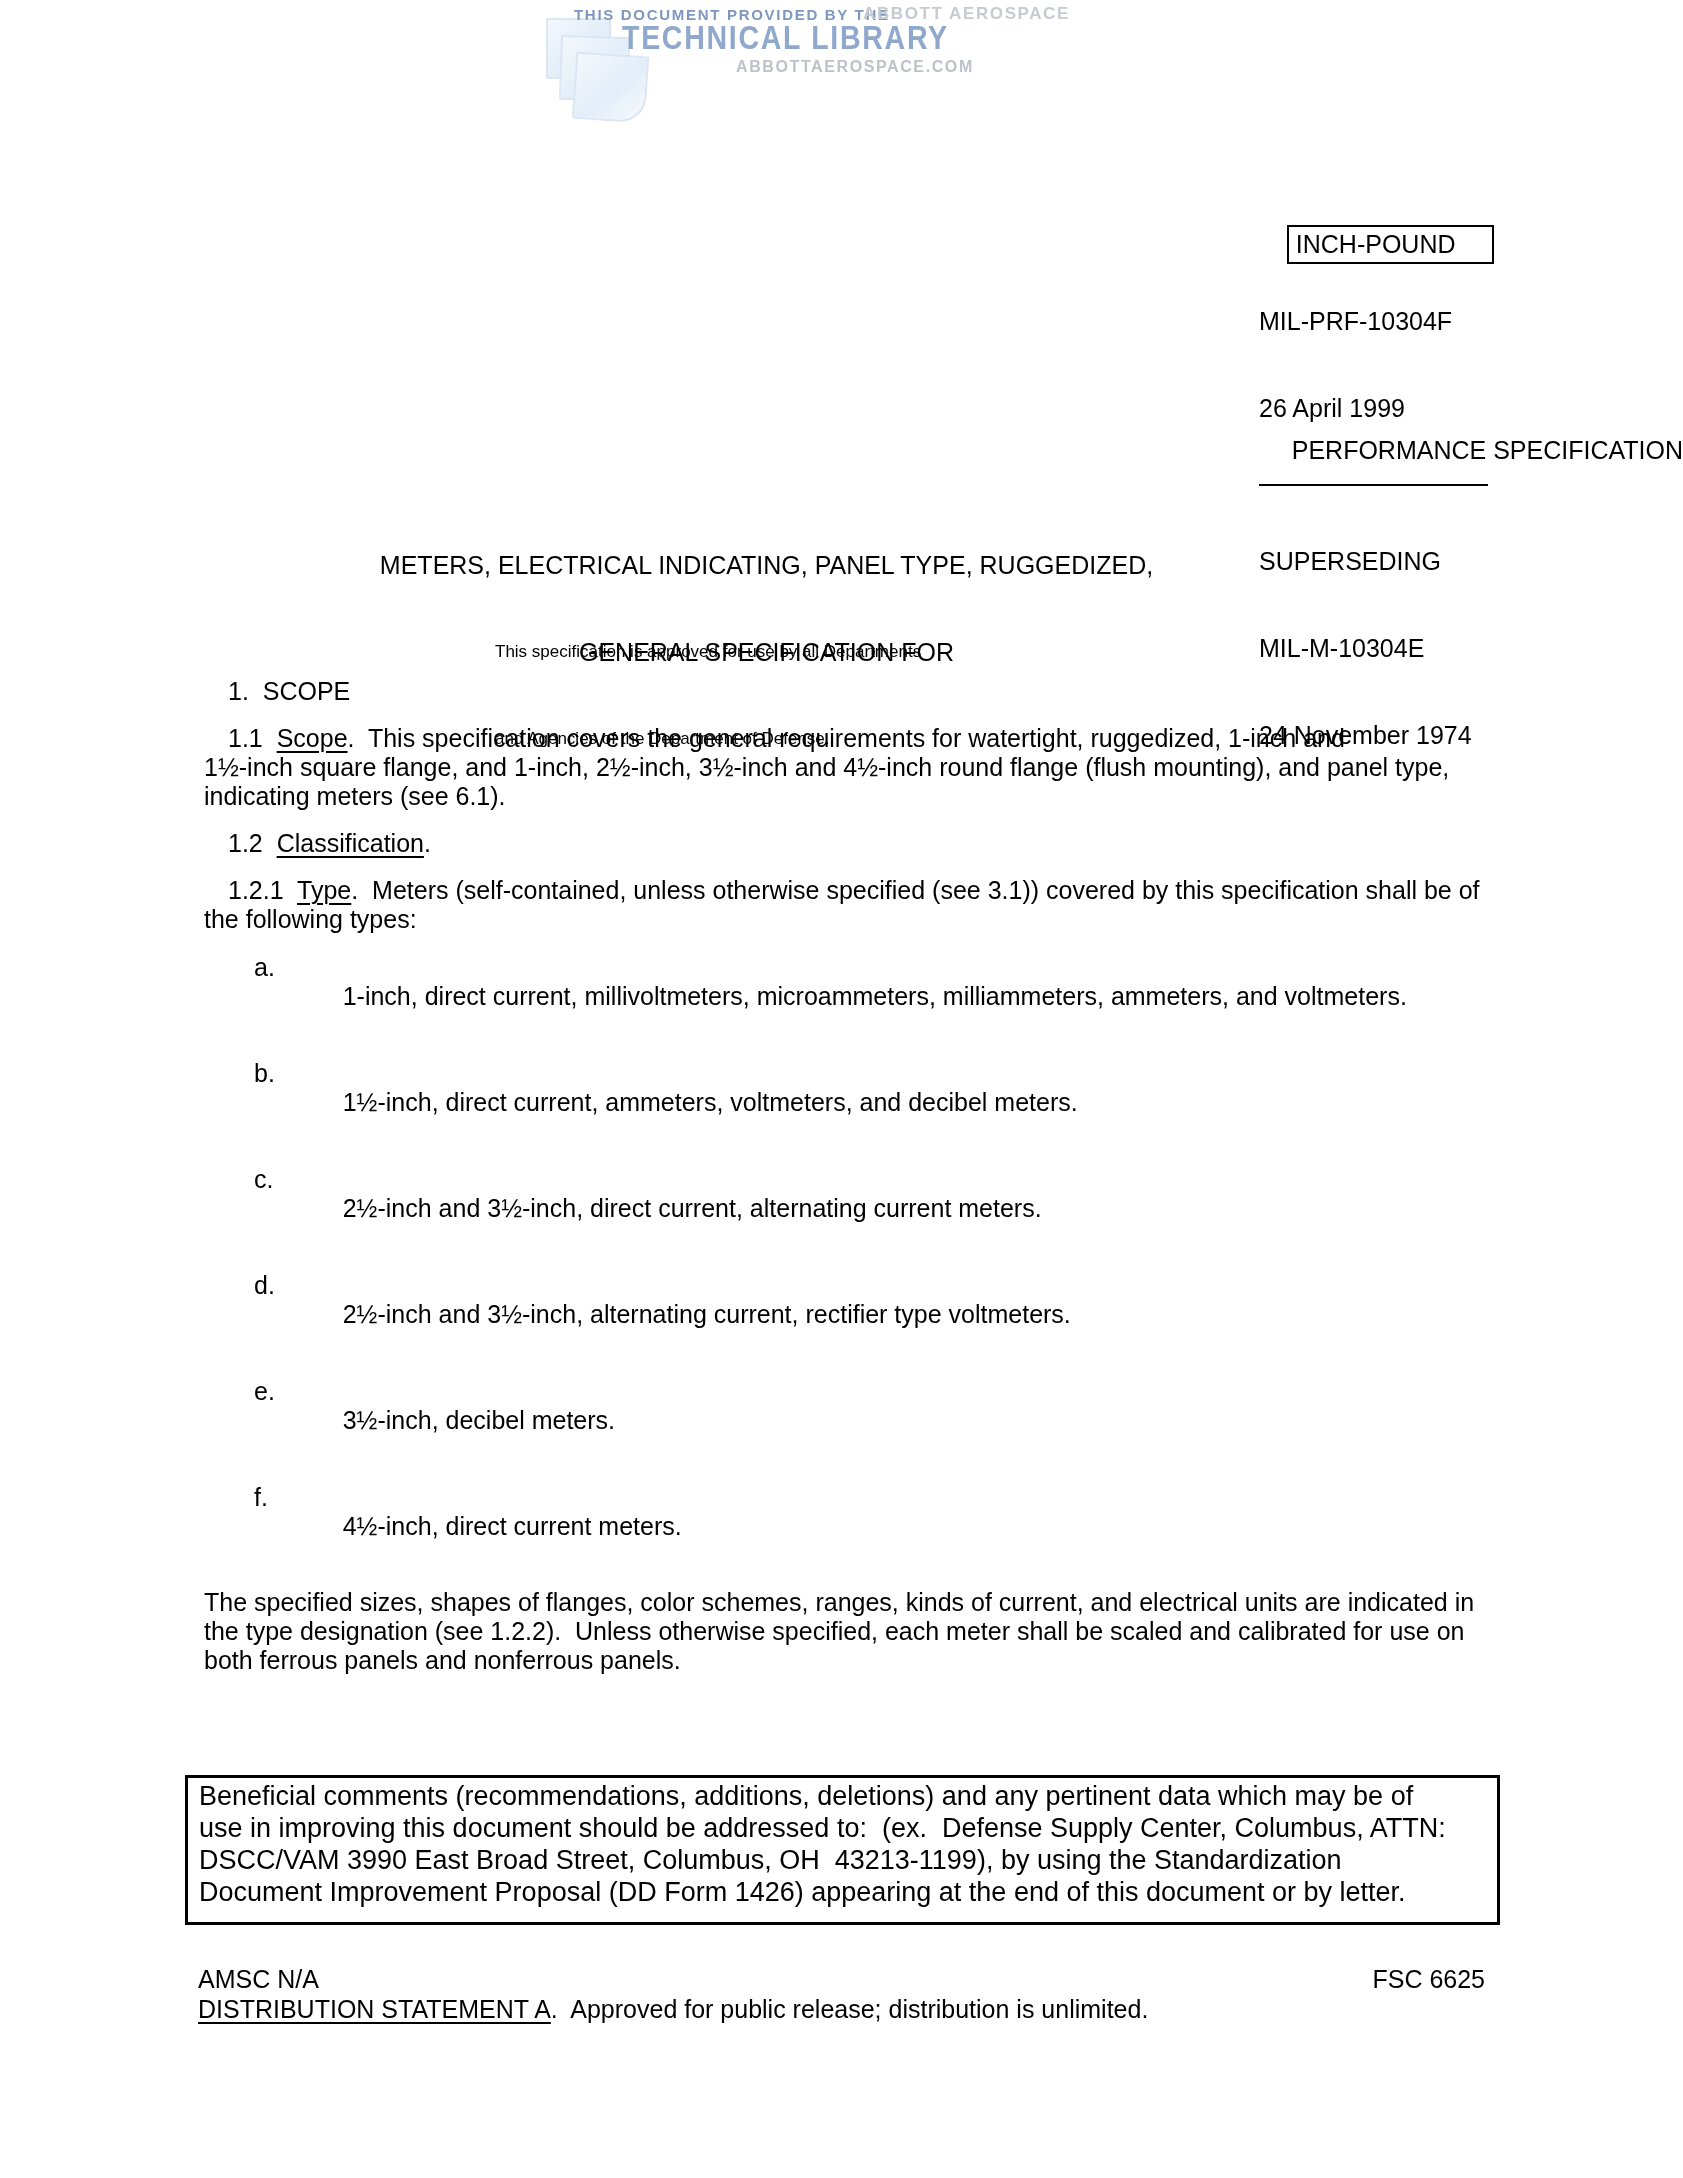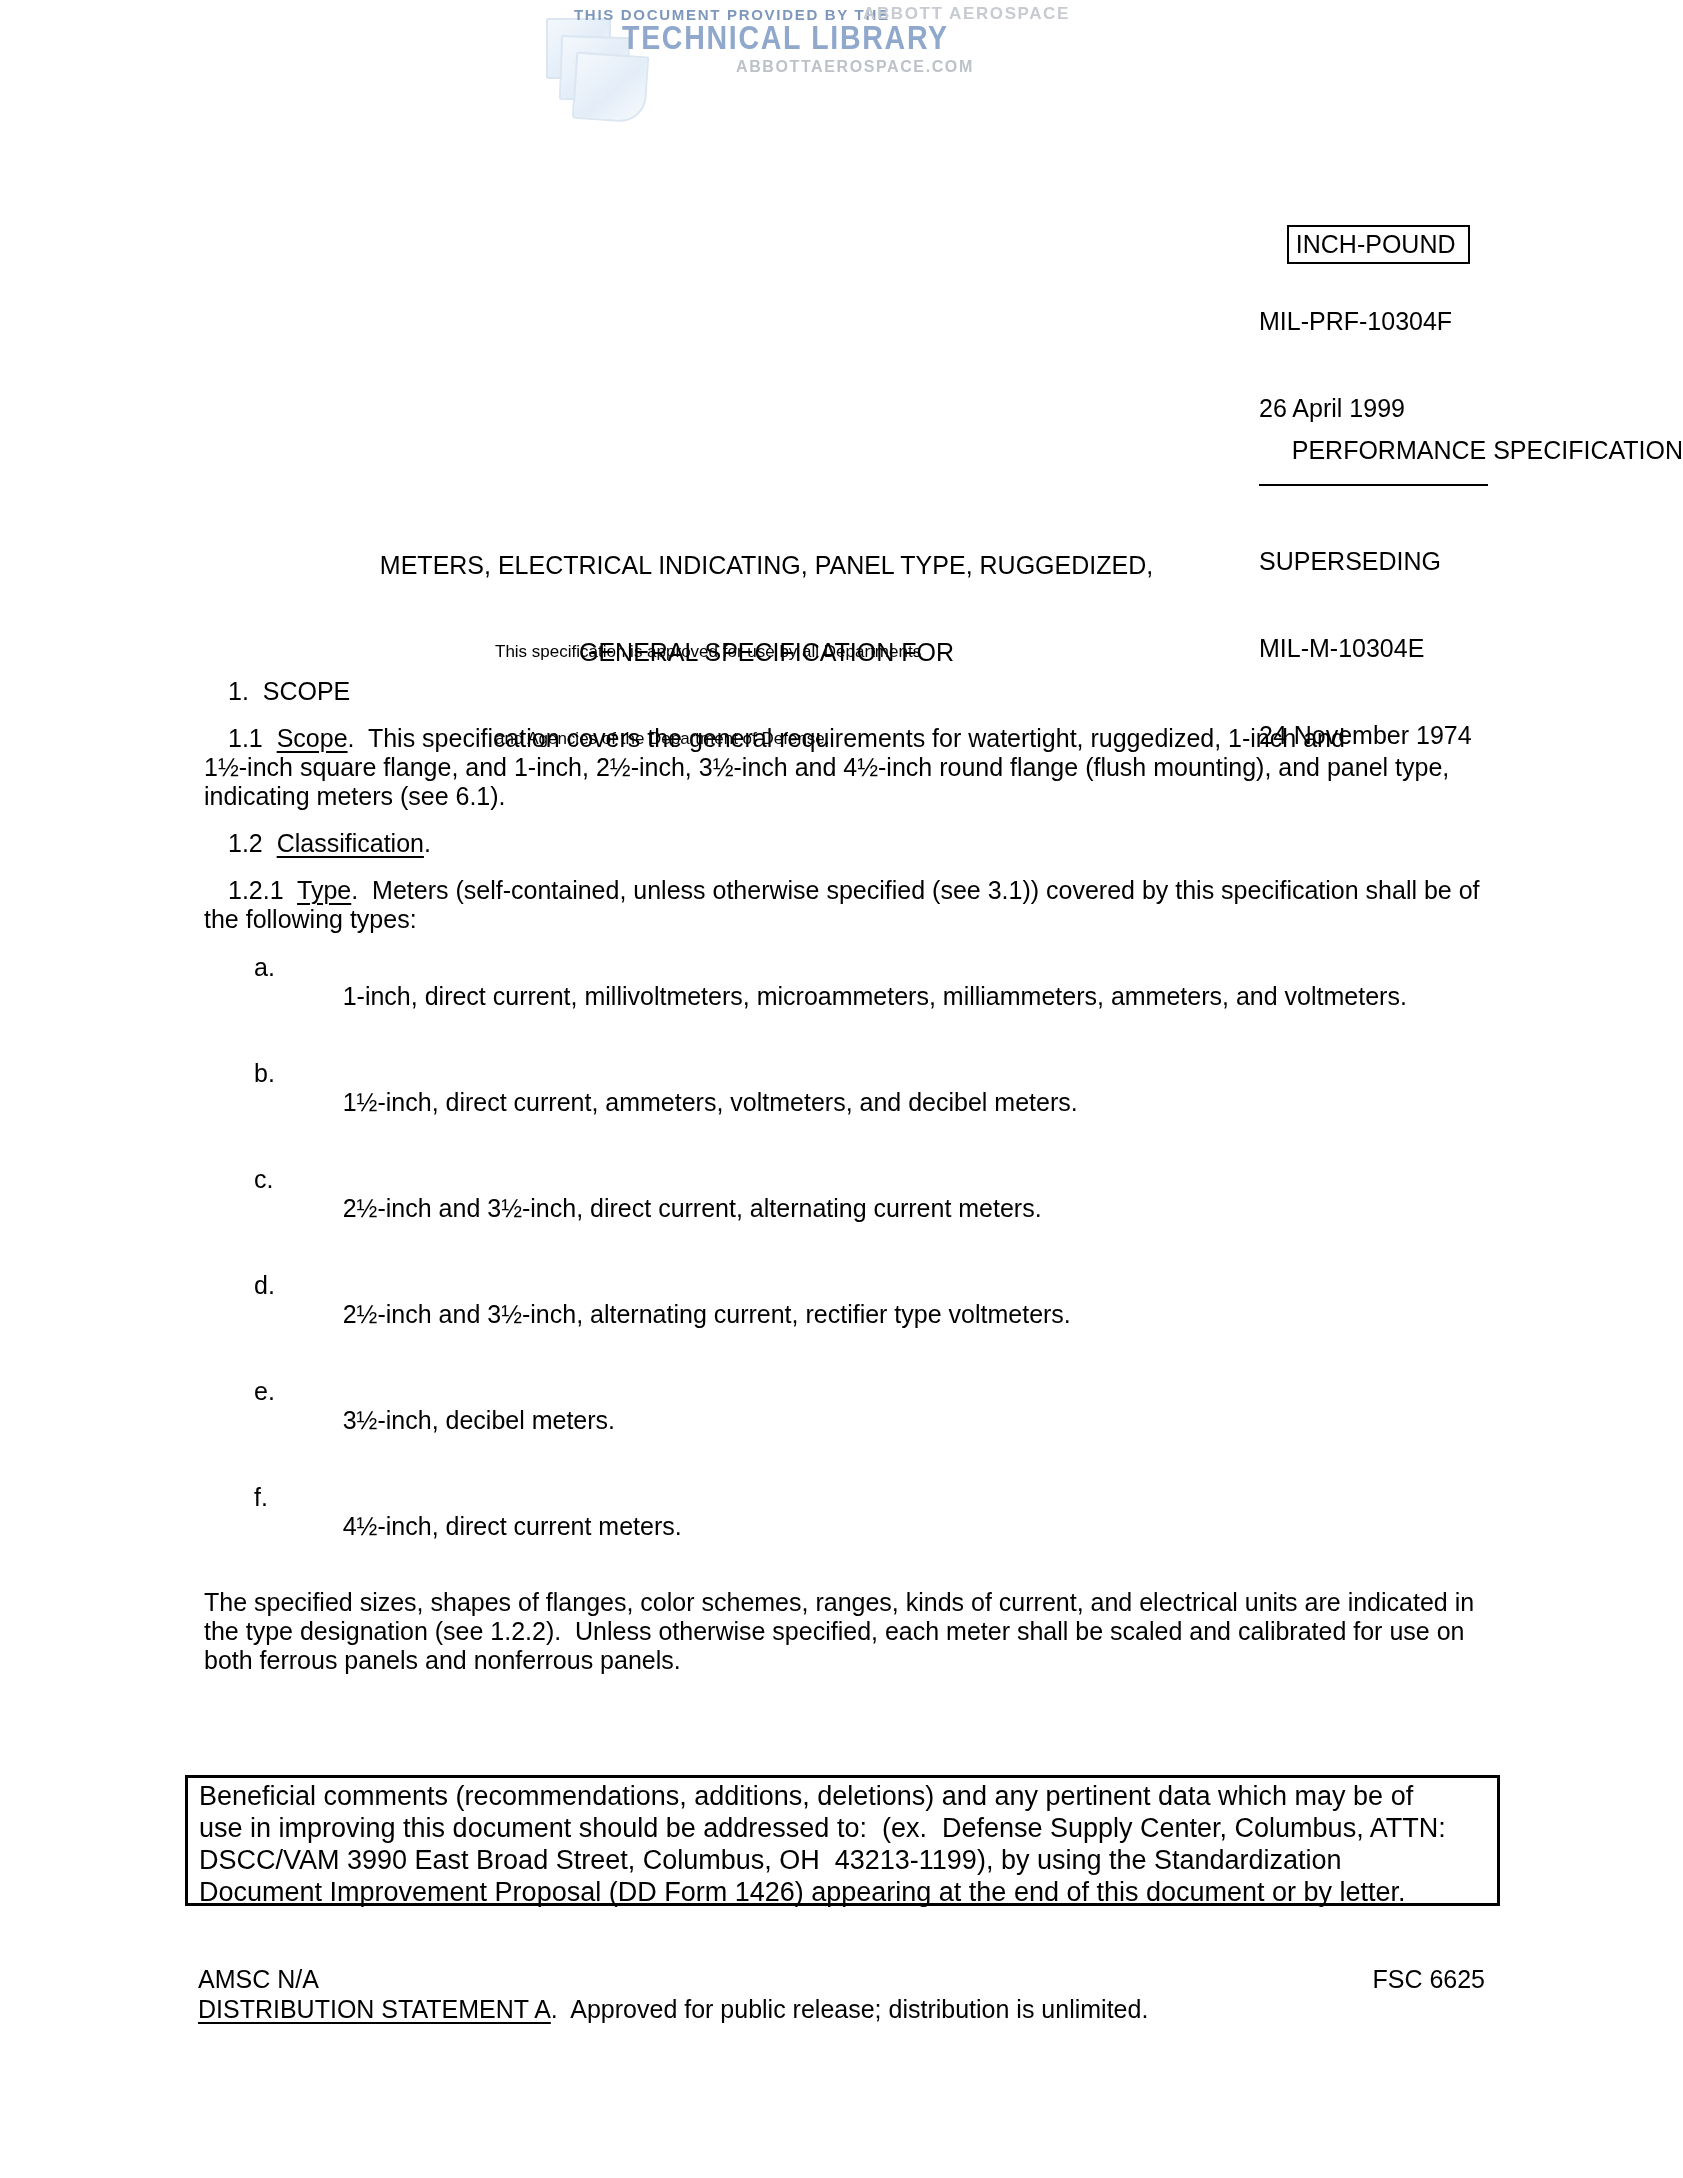--- a/index.html
+++ b/index.html
@@ -21,38 +21,38 @@
   .logo-line1a{position:absolute;left:574px;top:6px;font-size:15px;font-weight:bold;
       letter-spacing:1.7px;color:#7e97bc;white-space:pre;}
   .logo-line1b{position:absolute;left:863px;top:4px;font-size:17px;font-weight:bold;
       letter-spacing:1.6px;color:#c7cbd1;white-space:pre;}
   .logo-line2{position:absolute;left:622px;top:18px;font-size:34px;font-weight:bold;
       letter-spacing:2px;color:#8fa8cb;transform:scaleX(.84);transform-origin:left top;white-space:pre;}
   .logo-line3{position:absolute;left:736px;top:58px;font-size:16px;font-weight:bold;
       letter-spacing:1.6px;color:#bdc2c9;white-space:pre;}
   
   .docid{position:absolute;left:1259px;top:196px;width:257px;font-size:25px;line-height:29px;white-space:pre;}
-  .inchpound{display:inline-block;border:2px solid #000;padding:3px 12px 3px 7px;margin-bottom:14px;}
+  .inchpound{display:inline-block;border:2px solid #000;padding:3px 36px 3px 7px;margin-bottom:14px;}
   .docid .rule{border:none;border-top:2px solid #000;width:229px;margin:3px 0 3px 0;}
   
   .doc-heading{position:absolute;left:0;top:436px;width:1683px;text-align:right;
       font-size:25px;line-height:29px;white-space:pre;}
   .doc-subject{position:absolute;left:0;top:493px;width:1533px;text-align:center;
       font-size:25px;line-height:29px;white-space:pre;}
   .approval{position:absolute;left:495px;top:579px;font-size:17px;line-height:29px;white-space:pre;}
   
   .bodytext{position:absolute;left:204px;top:677px;width:1297px;font-size:25px;line-height:29px;}
   .bodytext .line{white-space:pre;}
   .indent{padding-left:24px;}
   .para{margin-top:18px;}
   .item{position:relative;margin-top:19px;padding-left:97px;white-space:pre;}
   .item .ilabel{position:absolute;left:50px;top:0;}
   .uterm{text-decoration:underline;text-underline-offset:4px;text-decoration-thickness:2px;}
   
-  .comments-box{position:absolute;left:185px;top:1775px;width:1315px;height:131px;
+  .comments-box{position:absolute;left:185px;top:1775px;width:1315px;height:150px;
       border:3px solid #000;box-sizing:border-box;font-size:27px;line-height:32px;}
   .comments-box .inner{padding:2px 6px 0 11px;}
   .comments-box .line{white-space:pre;}
   
   .footer{position:absolute;left:198px;top:1964px;width:1287px;font-size:25px;line-height:30px;}
   .footer .row1{display:flex;justify-content:space-between;white-space:pre;}
   .footer .row2{white-space:pre;}
 </style>
 </head>
 <body>

